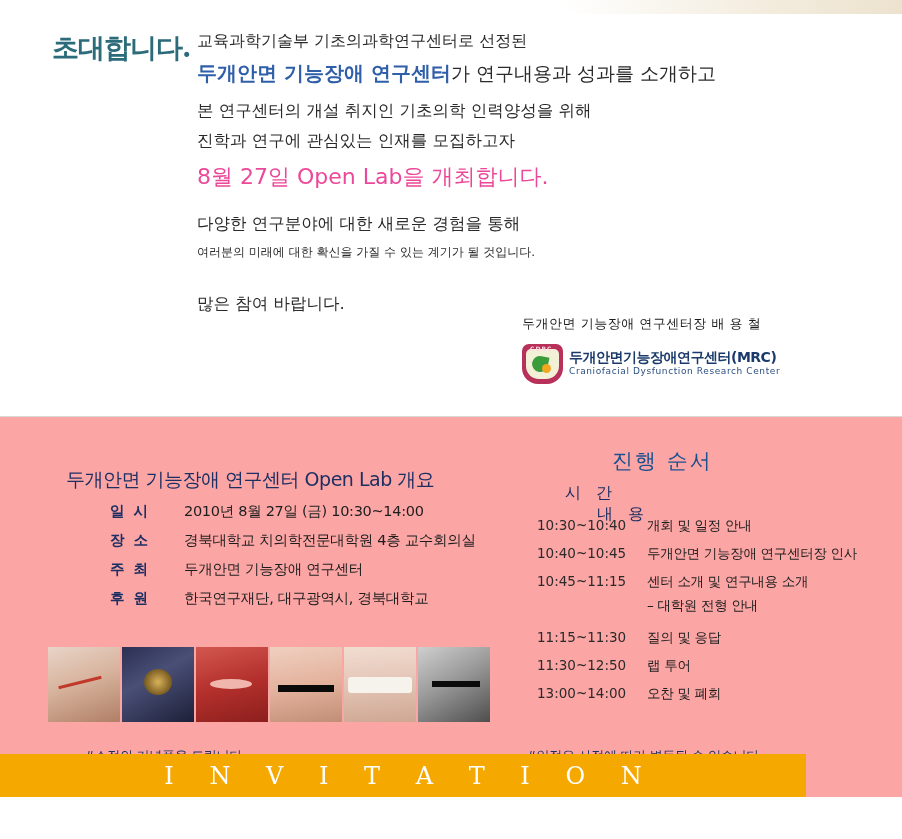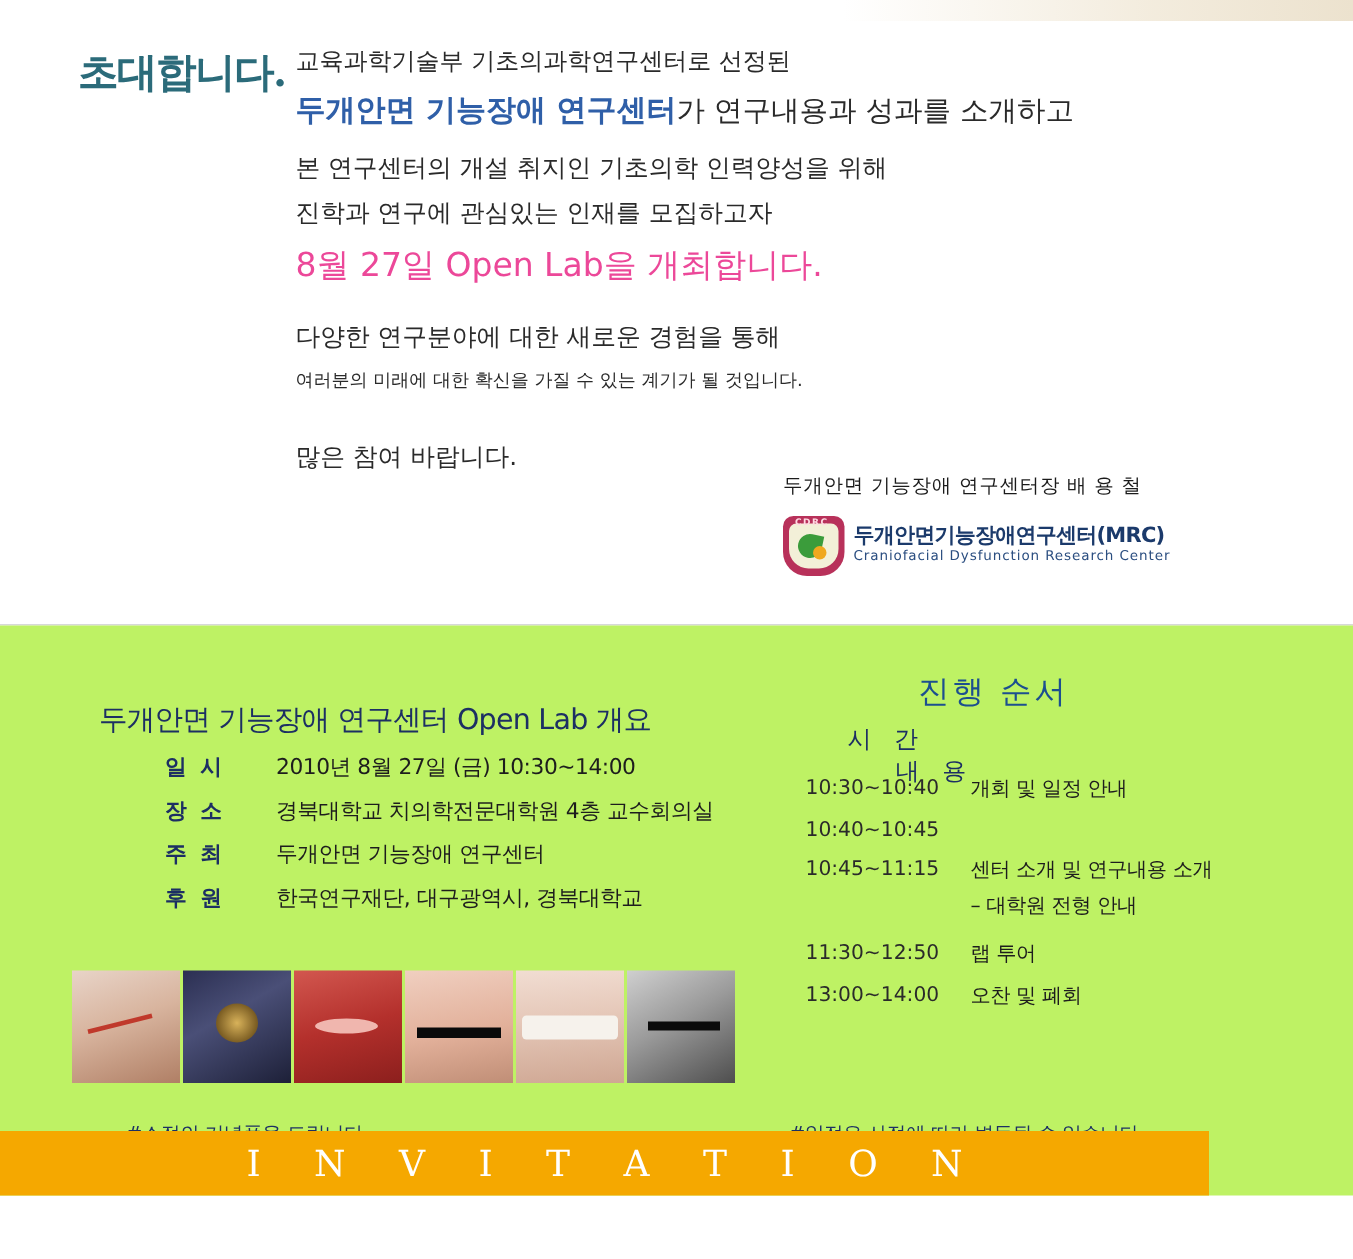--- a/index.html
+++ b/index.html
@@ -132,21 +132,21 @@
     font-size: 9px;
     color: #2b4e80;
     letter-spacing: 0.6px;
     line-height: 1.3;
   }
 
   
   #details-section {
     position: relative;
     height: 380px;
-    background: #bef264;
+    background: #fca5a5;
   }
 
   
   #overview-title {
     position: absolute;
     left: 66px;
     top: 50px;
     font-size: 19px;
     color: #1c2f63;
     letter-spacing: -0.5px;
@@ -394,30 +394,35 @@
     <span class="h-content">내 용</span>
   </div>
 
   <div id="schedule-list">
     <div class="sch-row">
       <span class="sch-time">10:30~10:40</span>
       <span class="sch-desc">개회 및 일정 안내</span>
     </div>
     <div class="sch-row">
       <span class="sch-time">10:40~10:45</span>
+      <span class="sch-desc">두개안면 기능장애 연구센터장 인사</span>
     </div>
     <div class="sch-row">
       <span class="sch-time">10:45~11:15</span>
       <span class="sch-desc">센터 소개 및 연구내용 소개</span>
     </div>
     <div class="sch-row sub">
       <span class="sch-time"></span>
       <span class="sch-desc">– 대학원 전형 안내</span>
     </div>
     <div class="sch-row">
+      <span class="sch-time">11:15~11:30</span>
+      <span class="sch-desc">질의 및 응답</span>
+    </div>
+    <div class="sch-row">
       <span class="sch-time">11:30~12:50</span>
       <span class="sch-desc">랩 투어</span>
     </div>
     <div class="sch-row">
       <span class="sch-time">13:00~14:00</span>
       <span class="sch-desc">오찬 및 폐회</span>
     </div>
   </div>
 
   <div id="note-left">#소정의 기념품을 드립니다.</div>

